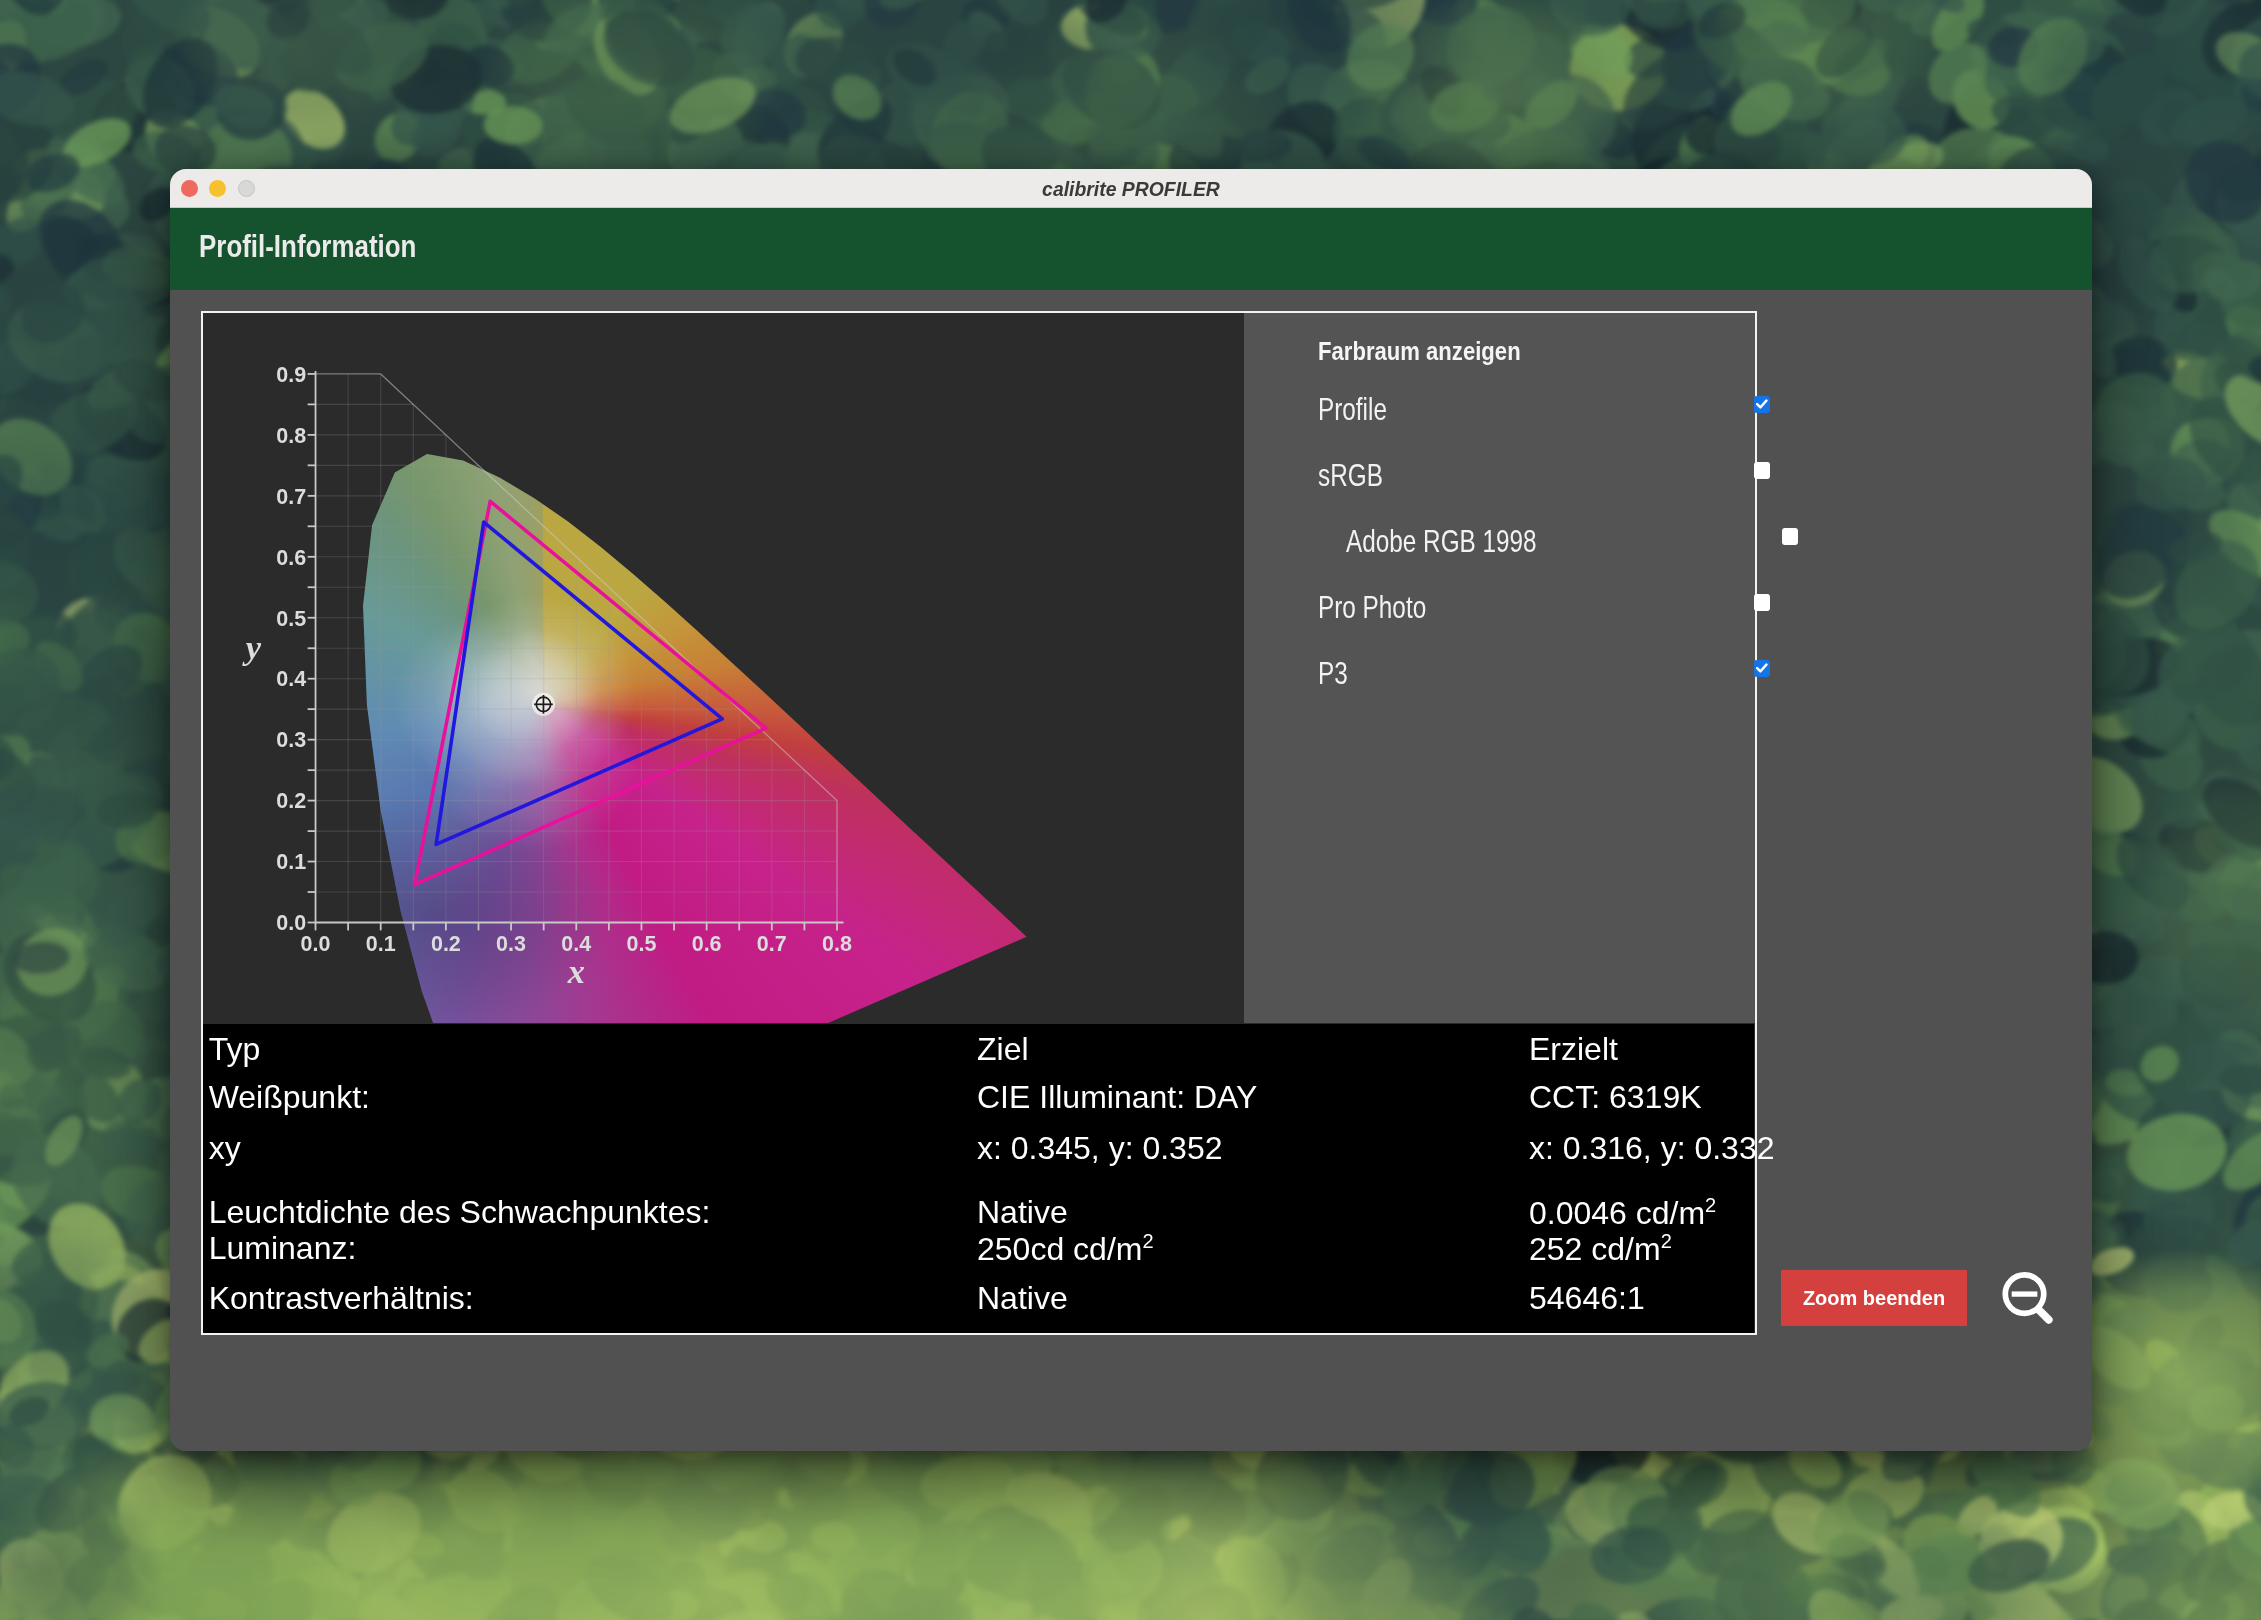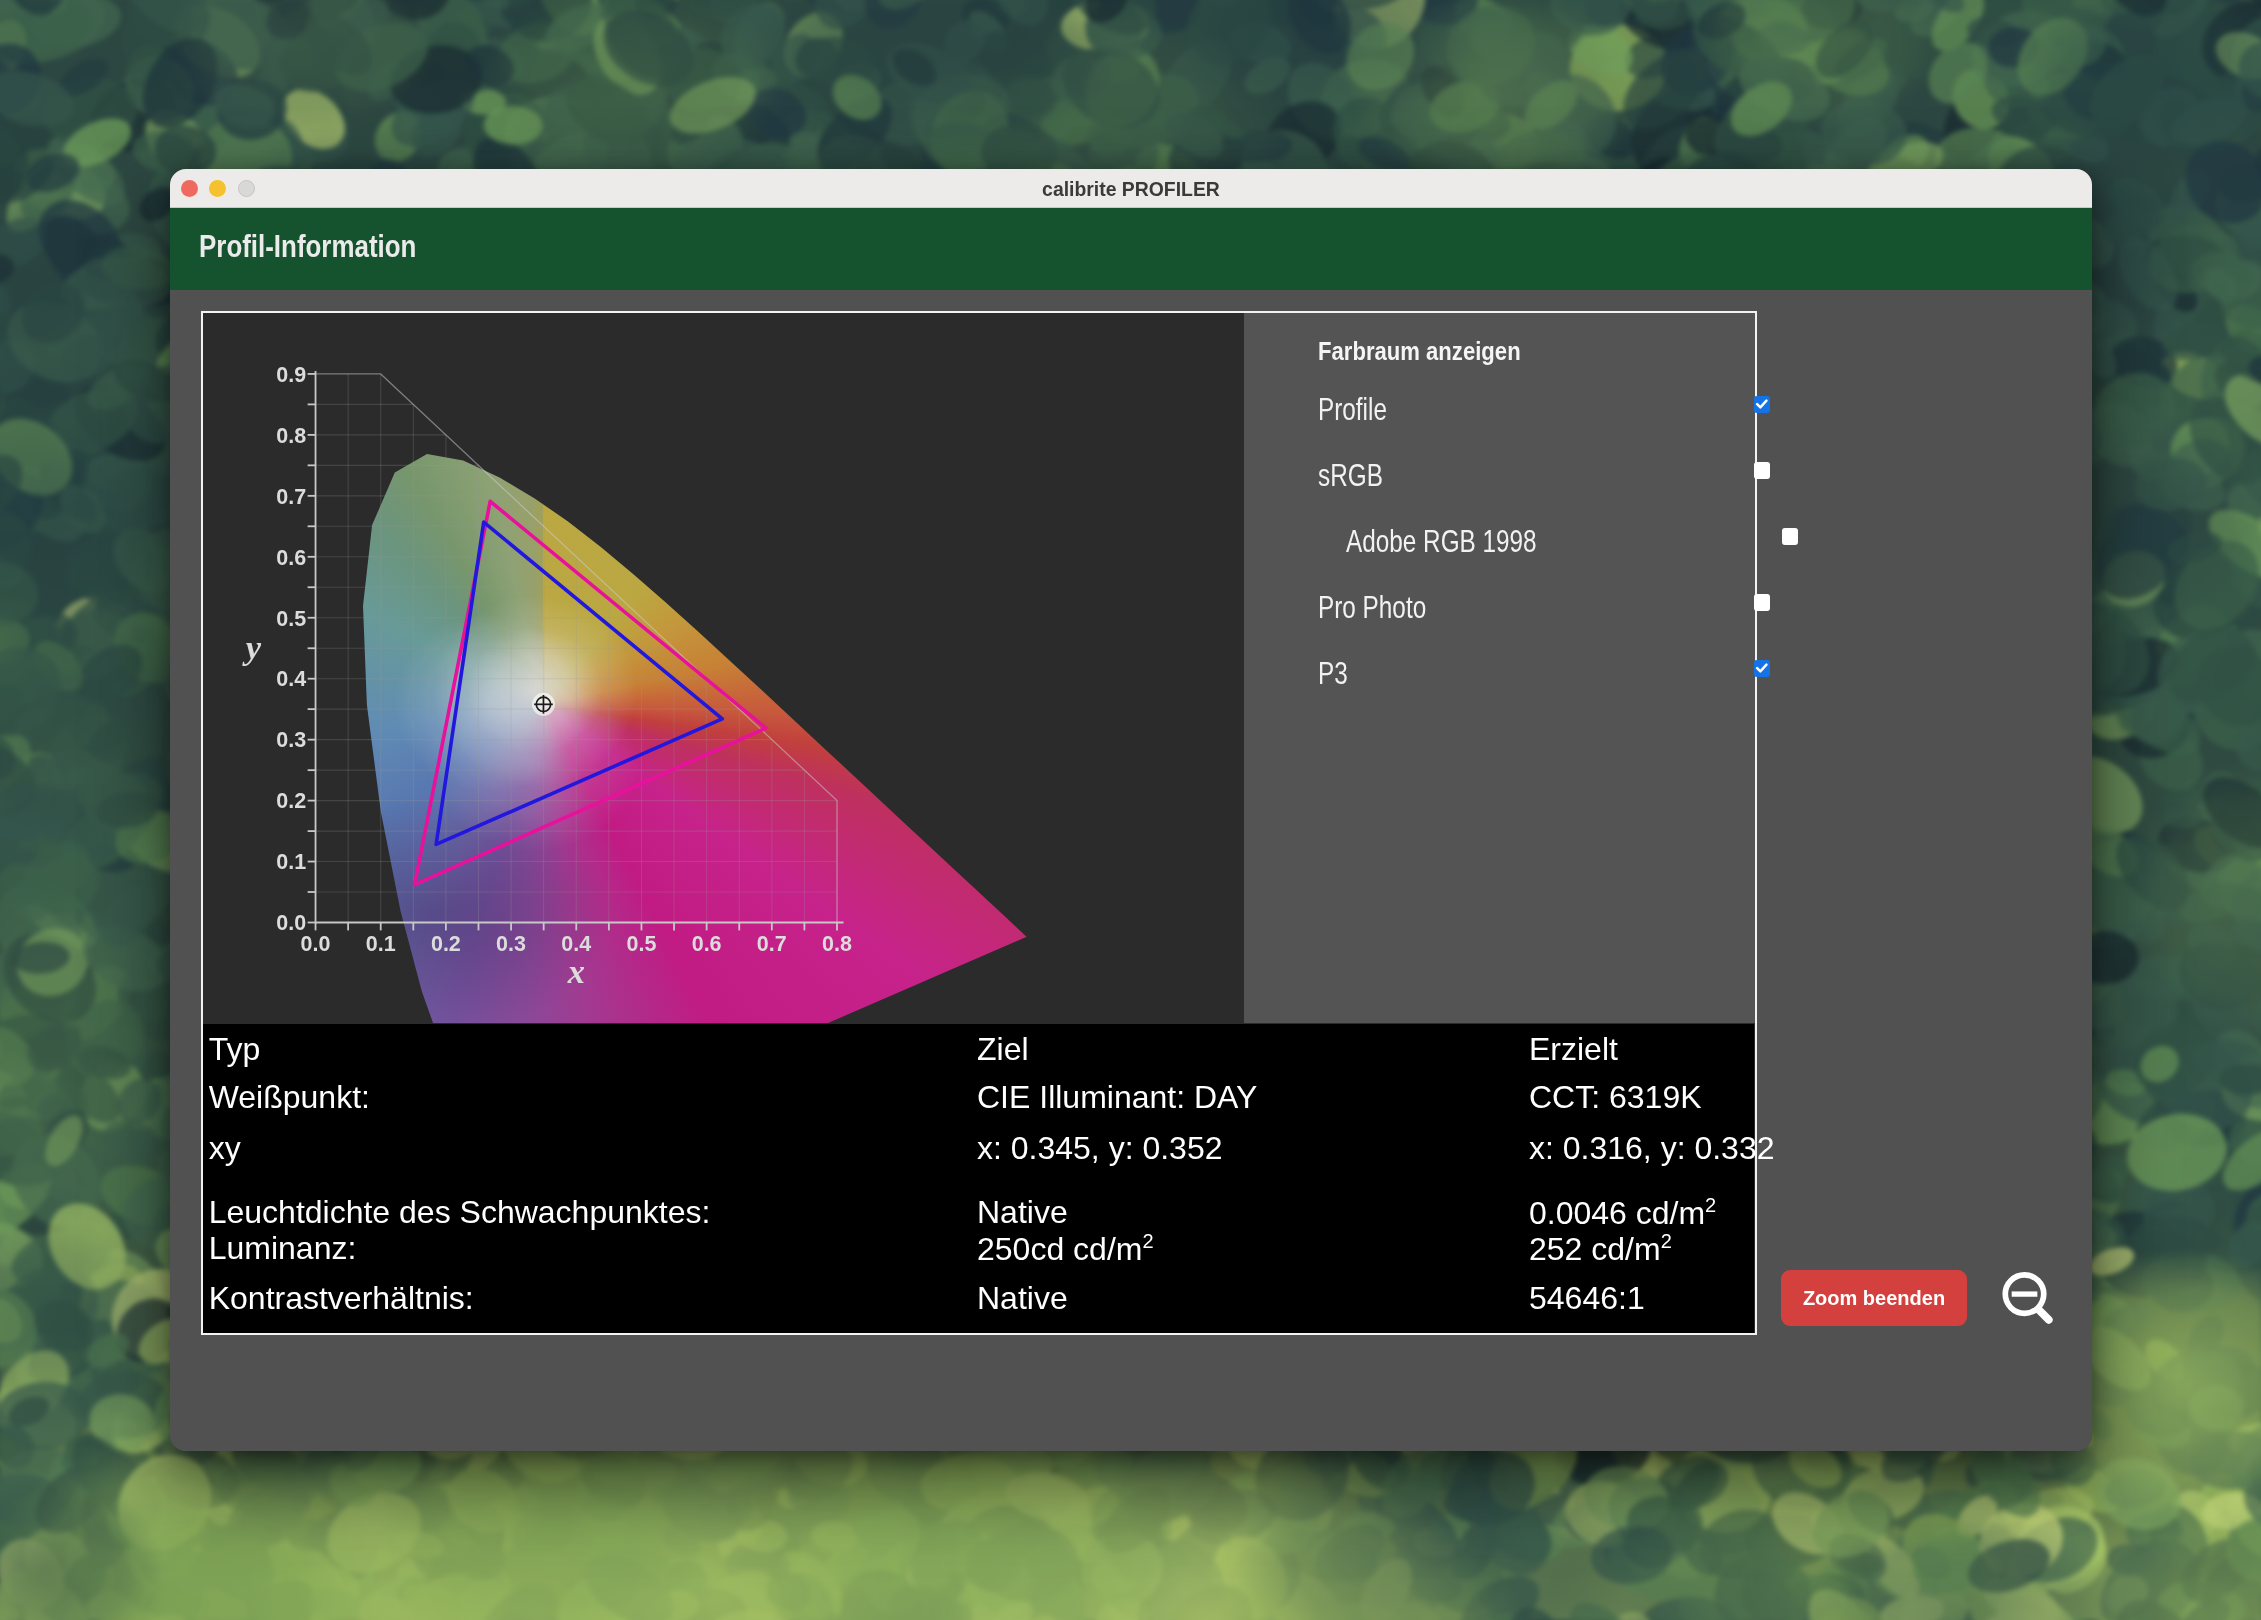--- a/index.html
+++ b/index.html
@@ -1,21 +1,21 @@
 <!DOCTYPE html>
 <html style="font-size:11.5px"><head><meta charset="utf-8">
 <style>
 * { margin:0; padding:0; box-sizing:border-box; }
 html,body { width:2261px; height:1621px; overflow:hidden; background:#304b41;
   font-family:"Liberation Sans", sans-serif; }
 .bg { position:absolute; left:-5.7px; top:-5.7px; filter:blur(2.9px); }
 .win { position:absolute; left:170px; top:169px; width:1922px; height:1282px;
   border-radius:16px; background:#515151; box-shadow:0 32px 79px rgba(0,0,0,0.55), 0 5.7px 21.5px rgba(0,0,0,0.35); }
 .titlebar { position:absolute; left:0; top:0; width:100%; height:39px; background:#ecebea;
-  border-radius:16px 16px 0 0; border-bottom:0.7px solid #c9c8c7; }
+  border-radius:16px 16px 0 0; border-bottom:0.7px solid #c9c8c7;font-style:italic; }
 .tl { position:absolute; top:10.8px; width:17px; height:17px; border-radius:50%; }
 .tl.r { left:10.8px; background:#ee6a5e; }
 .tl.y { left:39px; background:#f6c12f; }
 .tl.g { left:68px; background:#d8d8d7; border:0.7px solid #c5c5c4; }
 .title { position:absolute; top:0; left:0; width:100%; height:39px; line-height:40px; text-align:center;
   font-size:19.4px; font-weight:bold; color:#3a3a3a; }
 .hdr { position:absolute; left:0; top:39px; width:100%; height:104px; background:#14532d;
   border-bottom:1.4px solid #dedede; }
 .hdr .t { position:absolute; left:29px; top:20px; font-size:32px; font-weight:bold; color:#ebebeb; transform:scaleX(0.81); transform-origin:0 50%; }
 .content { position:absolute; left:0; top:121px; width:100%; height:1161px; background:#515151;
@@ -36,21 +36,21 @@
 .row { position:absolute; left:74px; width:474px; height:37px; font-size:32px; color:#f2f2f2; }
 .rt { display:inline-block; transform:scaleX(0.76); transform-origin:0 50%; }
 .cb { position:absolute; right:22px; top:5px; width:16.5px; height:16.5px; border-radius:2.9px; background:#fff; }
 .cb.on { background:#1473e6; }
 .cb.on svg { position:absolute; left:1.4px; top:1.4px; }
 .trow { position:absolute; left:0; width:100%; height:50px; font-size:32px; white-space:nowrap; }
 .c1 { position:absolute; left:5.7px; }
 .c2 { position:absolute; left:774px; }
 .c3 { position:absolute; left:1326px; }
 sup { font-size:20px; }
-.btn { position:absolute; left:1611px; top:980px; width:186px; height:56px; border-radius:9px;
+.btn { position:absolute; left:1611px; top:980px; width:186px; height:56px; border-radius:1px;
   background:#d4403d; color:#fff; font-size:20px; font-weight:bold; text-align:center; line-height:56px; white-space:nowrap; }
 </style></head>
 <body>
 <div style="position:absolute;left:0;top:0;width:2261px;height:1621px;overflow:hidden">
     <svg class="bg" width="2273" height="1632" viewBox="-8 -8 3166 2274">
 <defs>
 <linearGradient id="bgg" x1="0" y1="0" x2="0" y2="1">
 <stop offset="0" stop-color="#2c4641"></stop>
           <stop offset="0.45" stop-color="#2e4941"></stop>
 <stop offset="0.75" stop-color="#3b5844"></stop>

